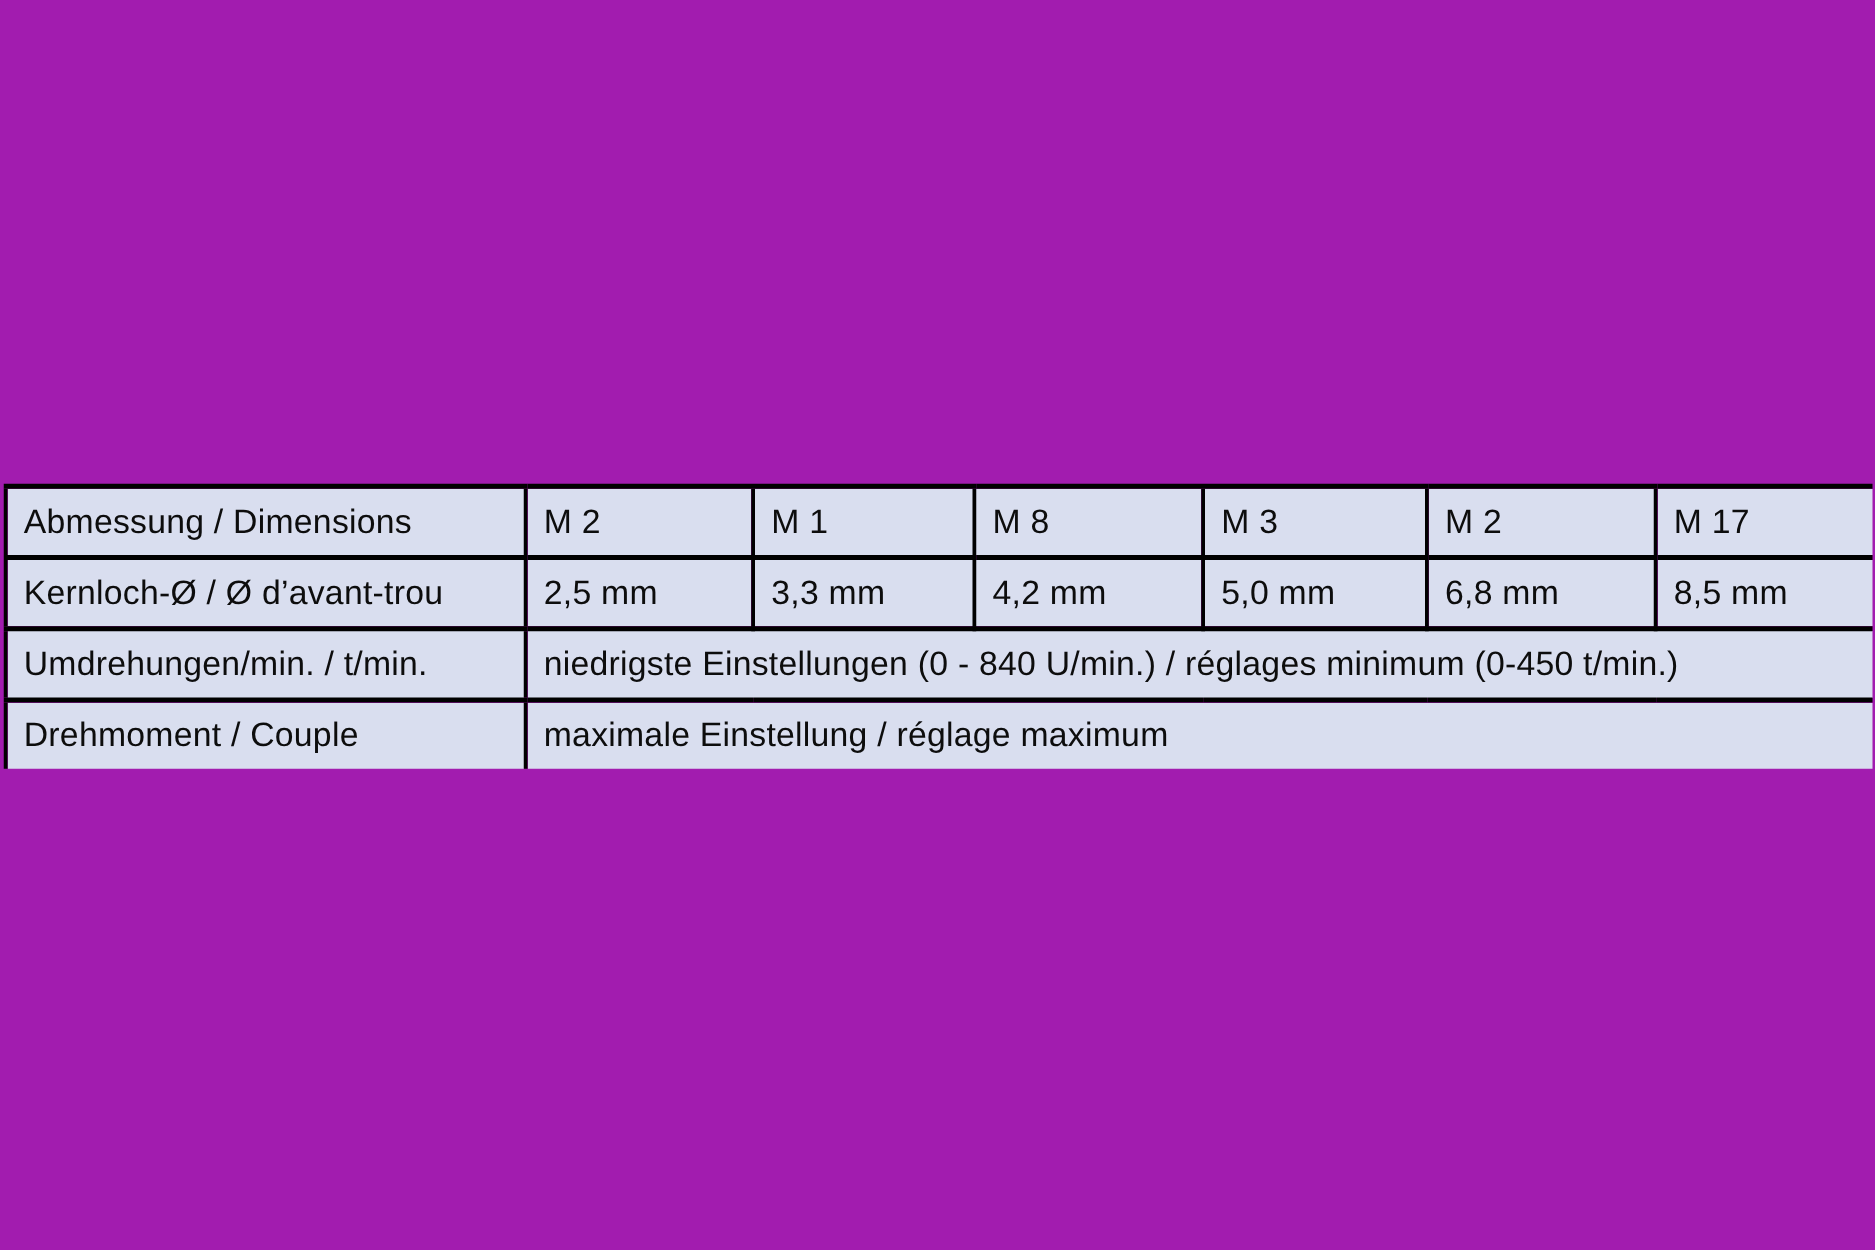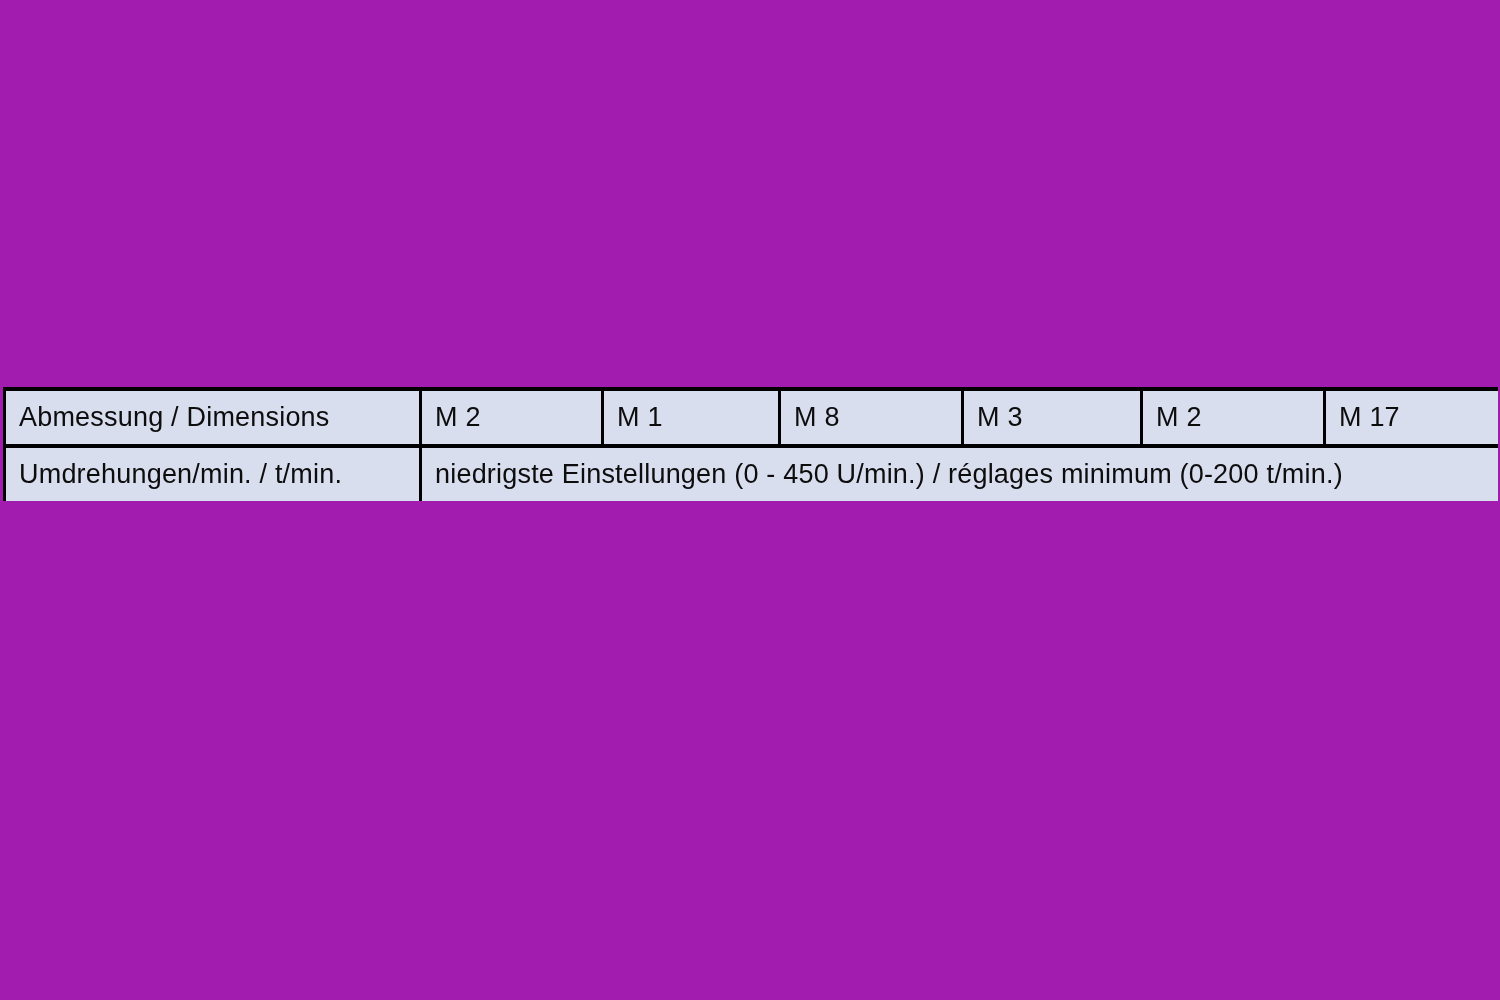--- a/index.html
+++ b/index.html
@@ -64,19 +64,32 @@
         <tr>
           <td>Abmessung / Dimensions</td>
           <td>M 2</td>
           <td>M 1</td>
           <td>M 8</td>
           <td>M 3</td>
           <td>M 2</td>
           <td>M 17</td>
         </tr>
         <tr>
+          <td>Kernloch-Ø / Ø d’avant-trou</td>
+          <td>2,5 mm</td>
+          <td>3,3 mm</td>
+          <td>4,2 mm</td>
+          <td>5,0 mm</td>
+          <td>6,8 mm</td>
+          <td>8,5 mm</td>
+        </tr>
+        <tr>
           <td>Umdrehungen/min. / t/min.</td>
-          <td colspan="6">niedrigste Einstellungen (0 - 450 U/min.) / réglages minimum (0-200 t/min.)</td>
+          <td colspan="6">niedrigste Einstellungen (0 - 840 U/min.) / réglages minimum (0-450 t/min.)</td>
+        </tr>
+        <tr>
+          <td>Drehmoment / Couple</td>
+          <td colspan="6">maximale Einstellung / réglage maximum</td>
         </tr>
       </tbody>
     </table>
   </div>
 </div>
 
 </body></html>

